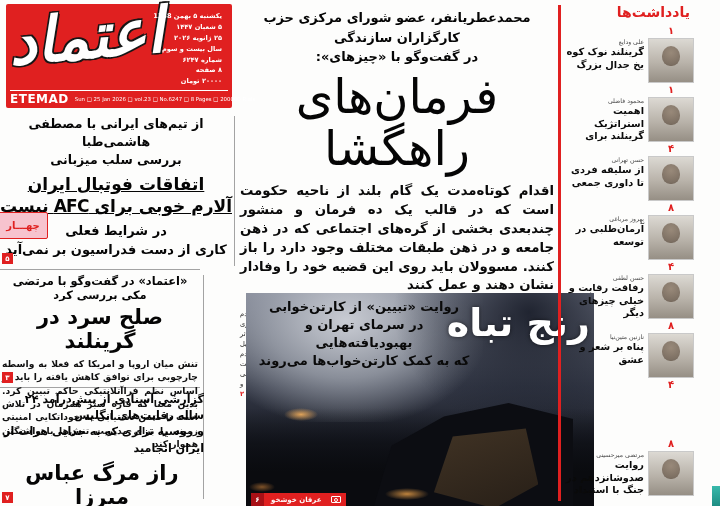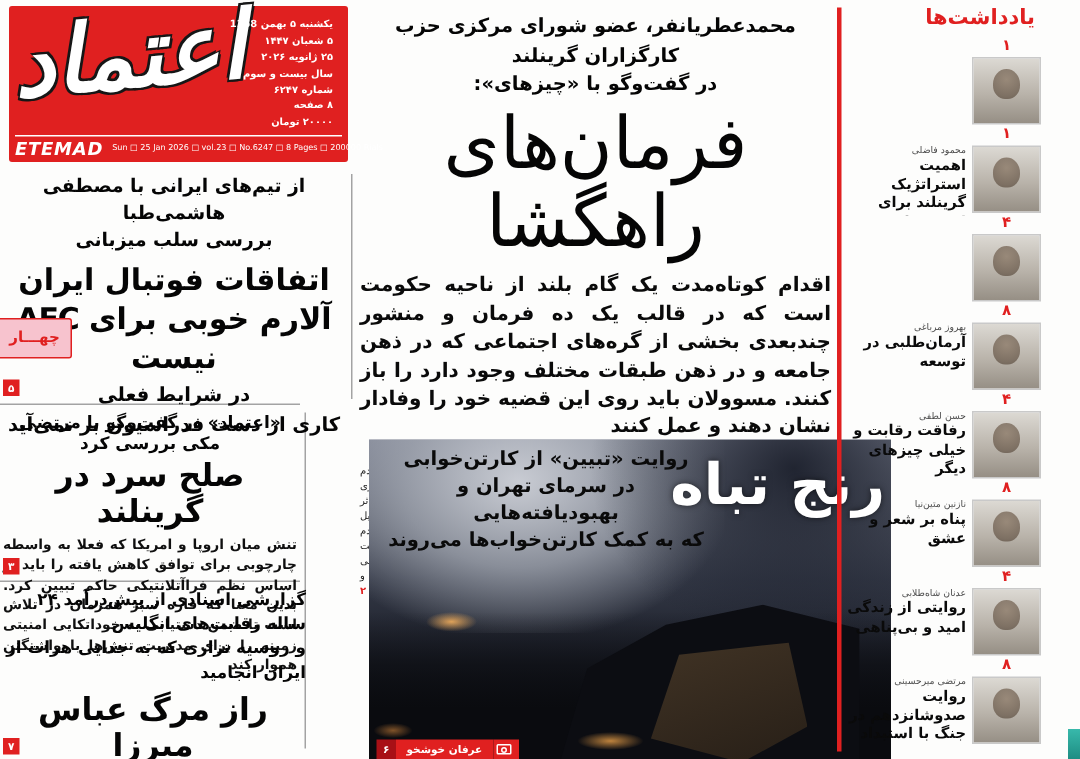--- a/index.html
+++ b/index.html
@@ -8,21 +8,21 @@
 
   
   .masthead{position:absolute;left:6px;top:4px;width:226px;height:104px;background:#e02020;border-radius:2px;}
   .logo-fa{position:absolute;left:0;top:-6px;width:160px;text-align:center;color:#fff;
            font-size:62px;font-weight:bold;font-style:italic;line-height:1.25;transform:rotate(-5deg);
            text-shadow:1.5px 1.5px 0 #161616,-1.5px -1.5px 0 #161616,1.5px -1.5px 0 #161616,-1.5px 1.5px 0 #161616;}
   .date-block{position:absolute;top:7px;right:10px;width:78px;color:#fff;font-size:6.6px;
               font-weight:bold;line-height:1.65;text-align:right;}
   .masthead-footer{position:absolute;left:4px;right:4px;bottom:2px;height:15px;border-top:1px solid #fff;
               display:flex;align-items:center;gap:6px;direction:ltr;color:#fff;}
-  .logo-en{font-size:12px;font-weight:bold;font-style:italic;letter-spacing:.5px;}
+  .logo-en{font-size:12px;font-weight:bold;letter-spacing:.5px;}
   .footer-en{font-size:5.4px;white-space:nowrap;}
 
   
   .lead-story{position:absolute;left:240px;top:8px;width:314px;text-align:center;color:#050505;}
   .lead-kicker{font-size:13px;font-weight:bold;line-height:1.5;}
   .lead-headline{font-size:48px;font-weight:normal;letter-spacing:-1.5px;line-height:1.1;margin:3px 0 4px;}
   .lead-lede{font-size:13.3px;font-weight:bold;text-align:justify;line-height:1.42;margin-top:7px;color:#0a0a0a;}
   .lead-cols{display:flex;gap:7px;margin-top:7px;}
   .lead-col{flex:1;font-size:6.7px;line-height:1.5;text-align:justify;color:#1c1c1c;margin:0;}
   .page-ref{color:#e02020;font-weight:bold;}
@@ -31,21 +31,21 @@
   .vrule,.hrule{position:absolute;background:#a3a3a3;}
   .vrule1{left:234px;top:116px;width:1px;height:150px;}
   .vrule2{left:203px;top:275px;width:1px;height:224px;}
   .hrule1{left:0;top:269px;width:200px;height:1px;}
   .hrule2{left:0;top:387px;width:200px;height:1px;}
 
   
   .story{position:absolute;text-align:center;color:#050505;}
   .football{left:0;top:115px;width:232px;}
   .fb-kicker{font-size:12.5px;font-weight:bold;line-height:1.45;}
-  .fb-headline{font-size:20px;font-weight:bold;letter-spacing:-.8px;line-height:1.28;margin:5px 0 3px;}
+  .fb-headline{font-size:17px;font-weight:bold;letter-spacing:-.8px;line-height:1.28;margin:5px 0 3px;text-decoration:underline;}
   .fb-sub{font-size:13px;font-weight:bold;line-height:1.5;position:relative;z-index:2;}
   .fb-tag{position:absolute;left:-2px;top:97px;width:48px;height:25px;background:#f7c3ce;border:1px solid #e02020;
           border-radius:2px;color:#e02020;font-weight:bold;font-size:10px;display:flex;align-items:center;
           justify-content:center;z-index:1;}
   .greenland{left:0;top:274px;width:200px;}
   .gl-kicker{font-size:11.4px;font-weight:bold;}
   .gl-headline{font-size:21px;font-weight:bold;letter-spacing:-.6px;margin:3px 0 4px;}
   .small-body{font-size:9.2px;font-weight:bold;text-align:justify;line-height:1.45;color:#101010;padding:0 2px;margin:0;}
   .history{left:0;top:392px;width:204px;}
   .hs-kicker{font-size:11.2px;font-weight:bold;line-height:1.45;text-align:right;}
@@ -118,21 +118,21 @@
       <div>۲۰۰۰۰ تومان</div>
     </div>
     <div class="masthead-footer">
       <span class="logo-en">ETEMAD</span>
       <span class="footer-en">Sun □ 25 Jan 2026 □ vol.23 □ No.6247 □ 8 Pages □ 200000 Rials</span>
     </div>
   </header>
 
   <section class="lead-story">
     <div class="lead-kicker">
-      <div>محمدعطریانفر، عضو شورای مرکزی حزب کارگزاران گرینلند</div>
+      <div>محمدعطریانفر، عضو شورای مرکزی حزب کارگزاران سازندگی</div>
       <div>در گفت‌وگو با «چیزهای»:</div>
     </div>
     <h1 class="lead-headline">فرمان‌های راهگشا</h1>
     <p class="lead-lede">اقدام کوتاه‌مدت یک گام بلند از ناحیه حکومت است که در قالب یک ده فرمان و منشور چندبعدی بخشی از گره‌های اجتماعی که در ذهن جامعه و در ذهن طبقات مختلف وجود دارد را باز کنند. مسوولان باید روی این قضیه خود را وفادار نشان دهند و عمل کنند</p>
     <div class="lead-cols">
       <p class="lead-col">گروه گزارش| اعتراضات دی‌ماه ۱۴۰۴ اگرچه از جرقه‌ای خرد آغاز شد اما به سرعت به روندی اعتراضی در جامعه تبدیل شد و خشونتی بی‌سابقه را در دل خود ثبت کرد. محمد عطریانفر، عضو شورای مرکزی حزب کارگزاران سازندگی ایران در گفت‌وگو تاکید دارد که «جامعه ایرانی به خصوص</p>
       <p class="lead-col">نسلی که در عرصه کار فعال هستند دچار یک بی‌آیندگی شدند. مردم در بحران‌های موجود اقتصادی به طور نسبی افقی درباره آینده خود در پیش چشم ندارند به این معنا که اگرچه روز به روز قدرت خرید آنها کاهش پیدا می‌کرد اما این افق کماکان محو و کمرنگ‌تر از پیش وجود داشت. حالا اما به دلیل استمرار تحریم‌ها برای</p>
       <p class="lead-col"><span>حدود دو دهه استخوان‌بندی مردم شکسته است.» او در بخش دیگری از این گفت‌وگو با اشاره به اثر نظارت استصوابی در تشکیل مجلسی که نماد و صدای مردم نیست، می‌گوید که «۴۷ سال است که ما اسیر مقوله نظارت استصوابی هستیم. این مساله ظرفیت نخبگان و نیروها را شکسته است.» </span><span class="page-ref">صفحه ۲ را بخوانید</span></p>
     </div>
   </section>
@@ -201,36 +201,44 @@
   </figure>
 
   <aside class="sidebar">
     <div class="sidebar-rule"></div>
     <h2 class="sb-title">یادداشت‌ها</h2>
 
     <div class="sb-item">
       <div class="sb-num">۱</div>
       <div class="sb-row">
           <div class="sb-photo"></div>
+        <div class="sb-text">
+            <div class="sb-author">علی ودایع</div>
+        <div class="sb-headline">گرینلند نوک کوه یخ جدال بزرگ</div>
+          </div>
         </div>
     </div>
     <div class="sb-item">
       <div class="sb-num">۱</div>
       <div class="sb-row">
           <div class="sb-photo"></div>
         <div class="sb-text">
             <div class="sb-author">محمود فاضلی</div>
         <div class="sb-headline">اهمیت استراتژیک گرینلند برای امنیت ملی</div>
           </div>
         </div>
     </div>
     <div class="sb-item">
       <div class="sb-num">۴</div>
       <div class="sb-row">
           <div class="sb-photo"></div>
+        <div class="sb-text">
+            <div class="sb-author">حسن تهرانی</div>
+        <div class="sb-headline">از سلیقه فردی تا داوری جمعی</div>
+          </div>
         </div>
     </div>
     <div class="sb-item">
       <div class="sb-num">۸</div>
       <div class="sb-row">
           <div class="sb-photo"></div>
         <div class="sb-text">
             <div class="sb-author">بهروز مرباغی</div>
         <div class="sb-headline">آرمان‌طلبی در توسعه</div>
           </div>
@@ -251,27 +259,20 @@
       <div class="sb-row">
           <div class="sb-photo"></div>
         <div class="sb-text">
             <div class="sb-author">نازنین متین‌نیا</div>
         <div class="sb-headline">پناه بر شعر و عشق</div>
           </div>
         </div>
     </div>
     <div class="sb-item">
       <div class="sb-num">۴</div>
-      <div class="sb-row">
-          <div class="sb-photo"></div>
-        <div class="sb-text">
-            <div class="sb-author">عدنان شاه‌طلابی</div>
-        <div class="sb-headline">روایتی از زندگی امید و بی‌پناهی</div>
-          </div>
-        </div>
     </div>
     <div class="sb-item">
       <div class="sb-num">۸</div>
       <div class="sb-row">
           <div class="sb-photo"></div>
         <div class="sb-text">
             <div class="sb-author">مرتضی میرحسینی</div>
         <div class="sb-headline">روایت صدوشانزدهم در جنگ با استبداد</div>
           </div>
         </div>

